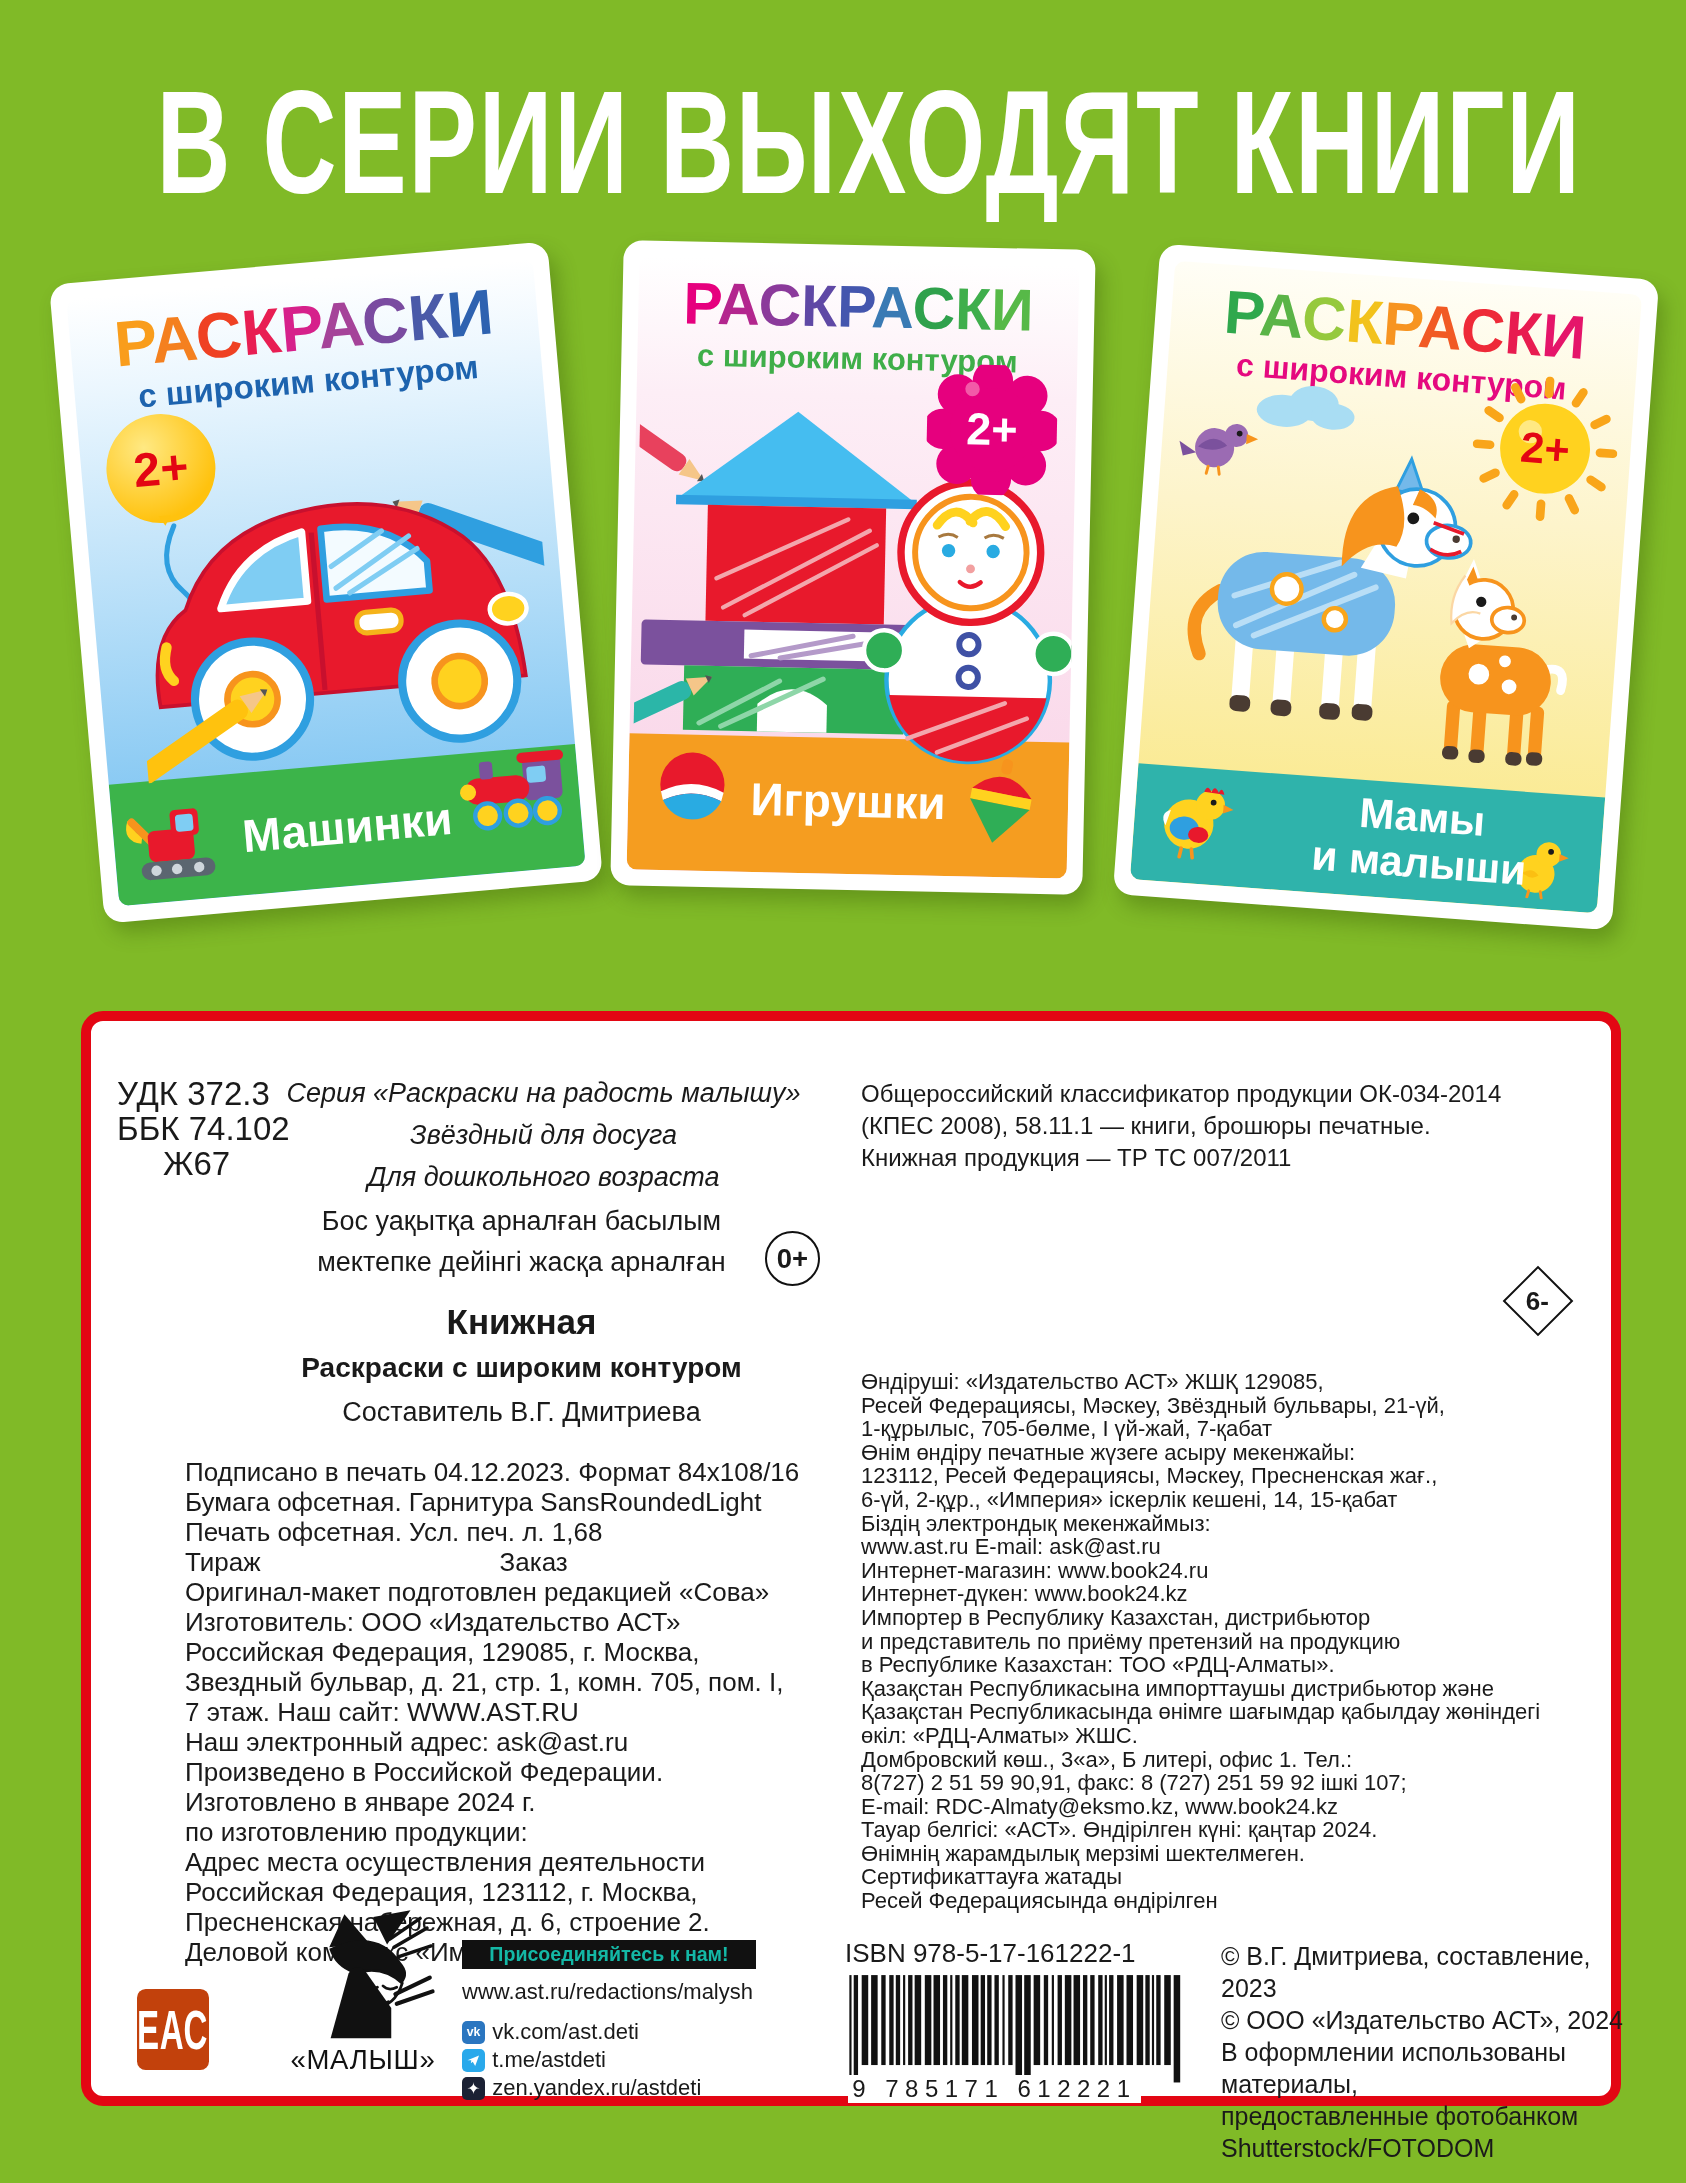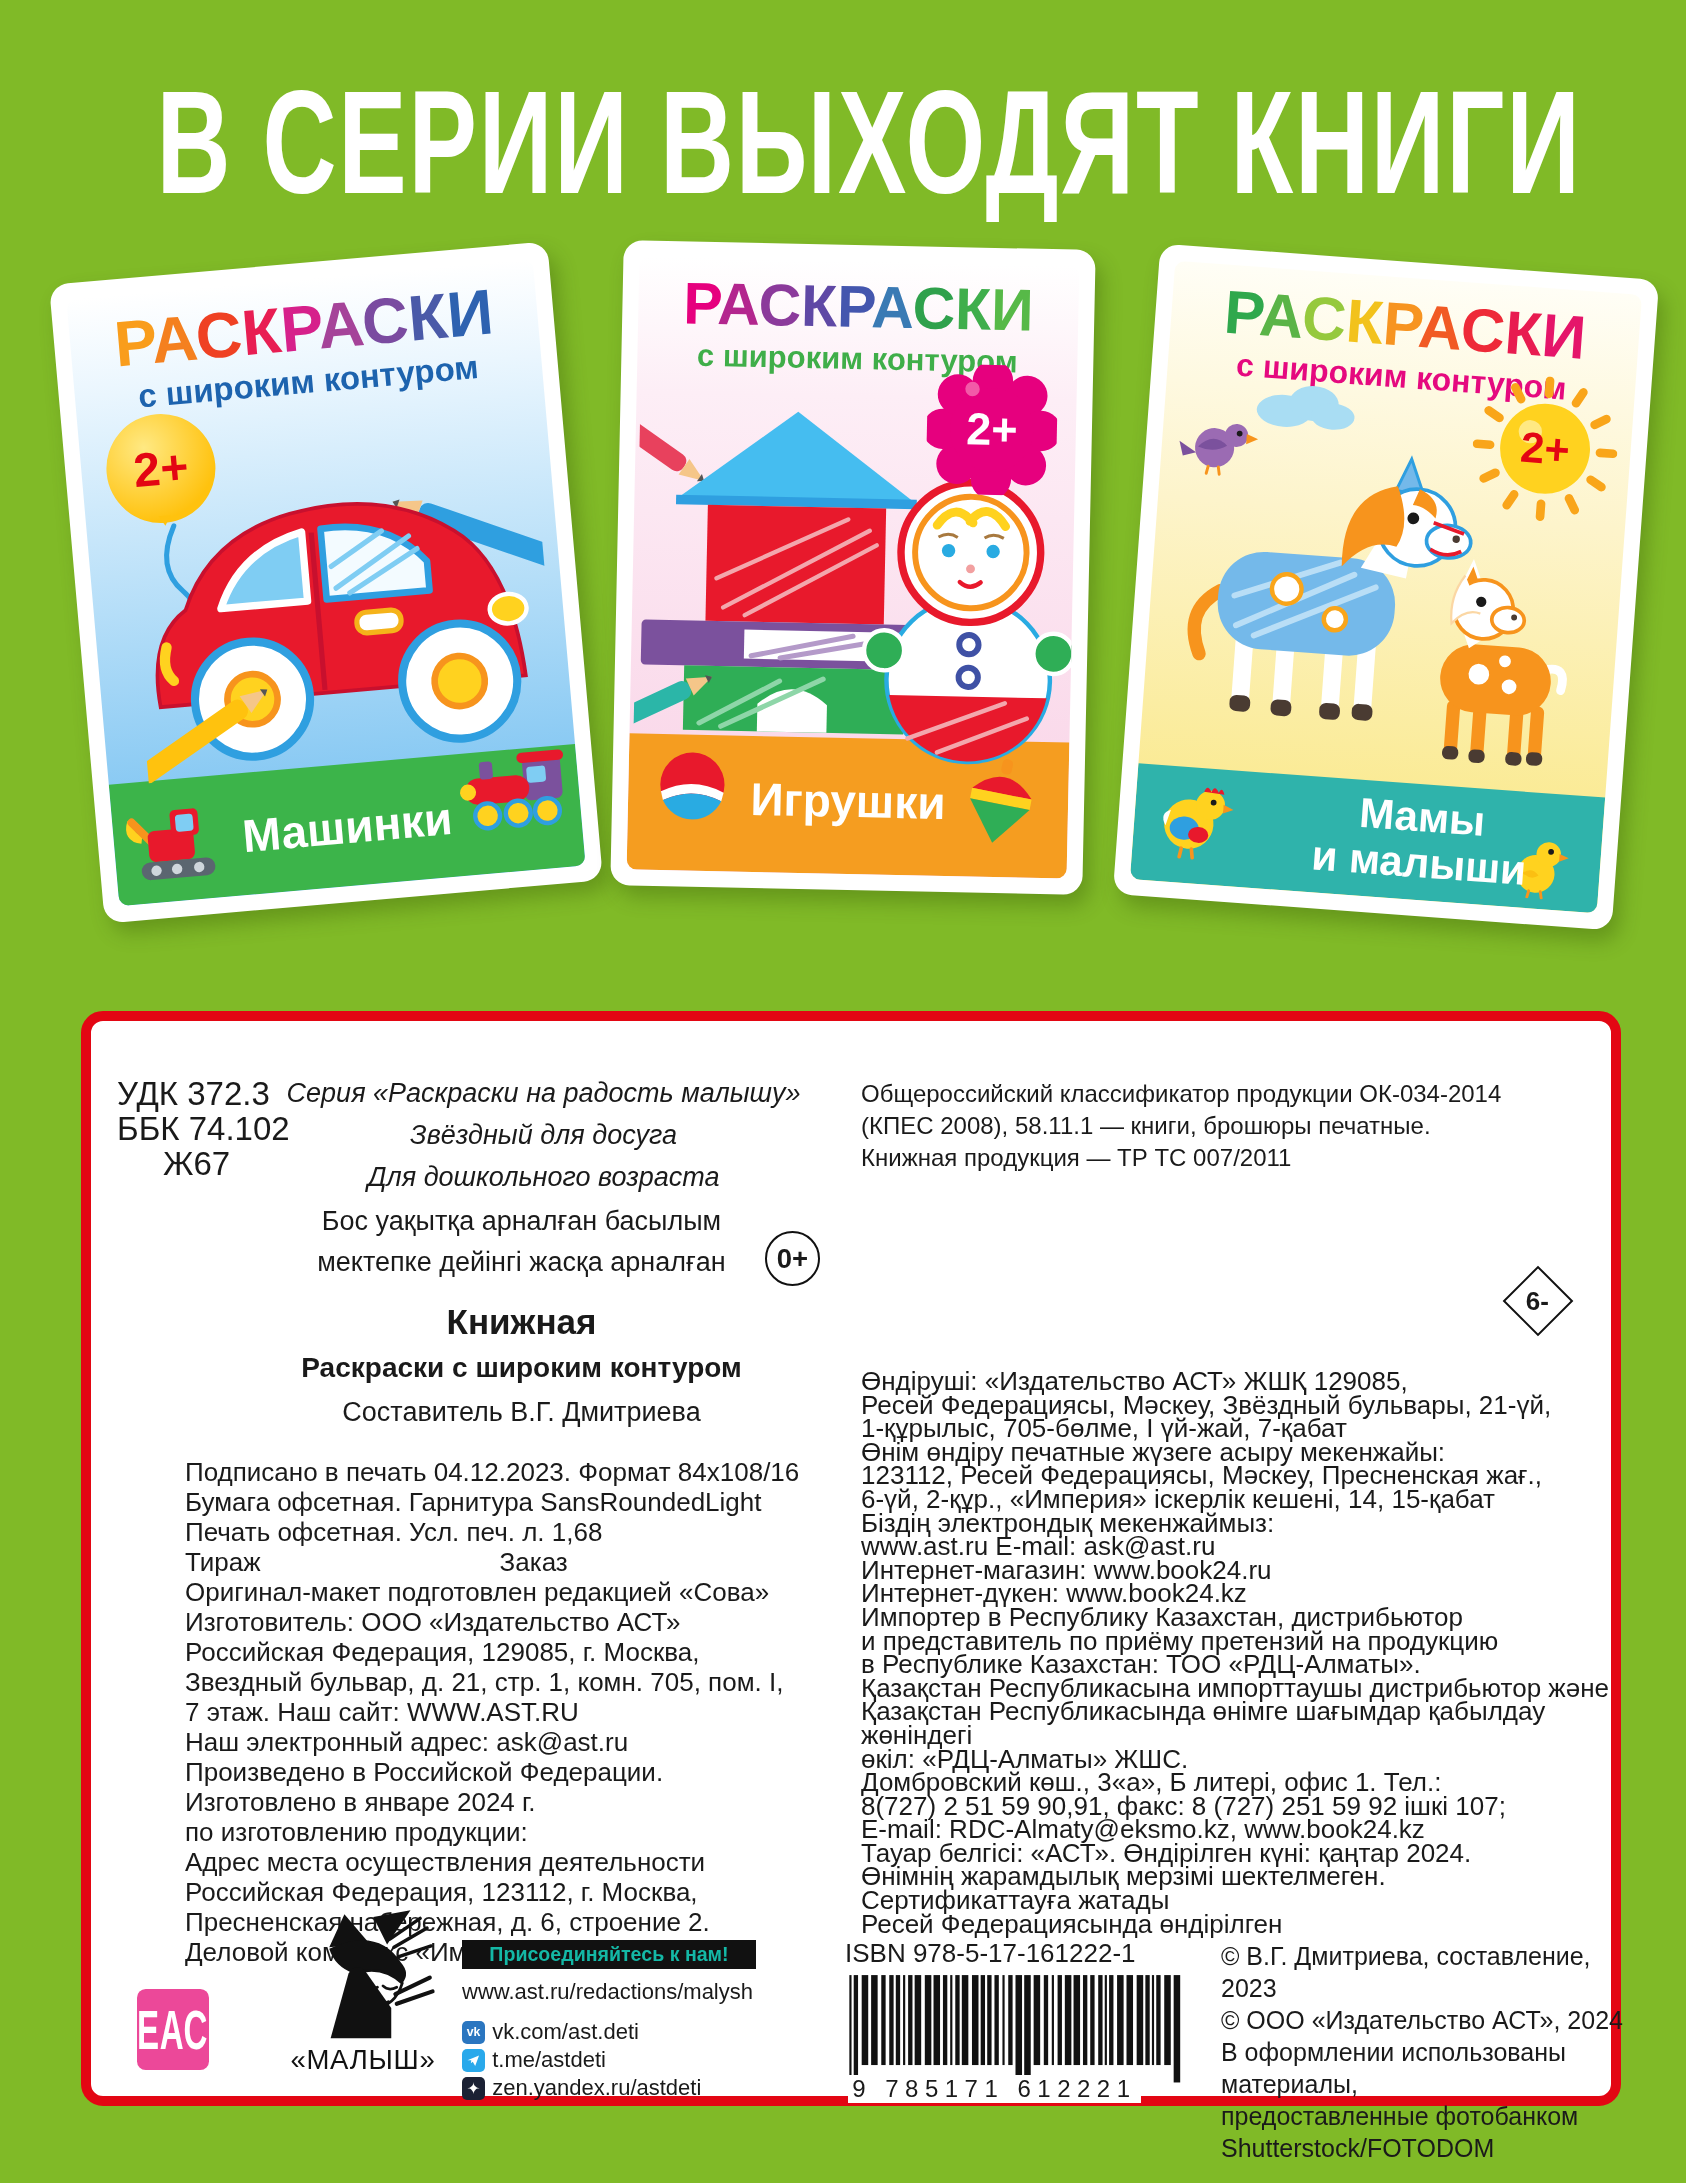--- a/index.html
+++ b/index.html
@@ -65,23 +65,23 @@
   .prod{margin-top:29px;margin-left:29px;font-size:26px;line-height:30px;}
   .tirazh-row span:last-child{margin-left:239px;}
   .badge-circle{position:absolute;left:674px;top:210px;width:51px;height:51px;border:2.9px solid #111;
         border-radius:50%;display:flex;align-items:center;justify-content:center;
         font-size:27.5px;font-weight:bold;}
   .badge-diamond{position:absolute;left:1422px;top:255px;width:46px;height:46px;border:2.9px solid #111;
         transform:rotate(45deg);display:flex;align-items:center;justify-content:center;}
   .badge-diamond span{transform:rotate(-45deg);font-size:26px;font-weight:bold;}
   .col-right{position:absolute;left:770px;top:57px;width:754px;}
   .classifier{font-size:24px;line-height:32px;}
-  .kzblock{margin-top:196px;font-size:26px;line-height:23.6px;}
+  .kzblock{margin-top:196px;font-size:22px;line-height:23.6px;}
   
-  .eac{position:absolute;left:46px;top:968px;width:72px;height:81px;background:#ec4899;
+  .eac{position:absolute;left:46px;top:968px;width:72px;height:81px;background:#c2410c;
        border-radius:8.7px;color:#fff;display:flex;align-items:center;justify-content:center;}
   .eac span{font-size:36px;font-weight:bold;transform:scale(.92,1.55);letter-spacing:0.7px;}
   .malysh{position:absolute;left:178px;top:885px;width:188px;text-align:center;}
   .malysh-text{font-size:27.5px;font-weight:normal;letter-spacing:0.7px;color:#111;margin-top:1.4px;}
   .join{position:absolute;left:371px;top:919px;width:290px;}
   .join-title{background:#111;color:#14b8a6;width:294px;height:29px;display:flex;align-items:center;
        justify-content:center;font-size:19.6px;font-weight:bold;}
   .join-url{font-size:22px;margin-top:10px;margin-bottom:13px;}
   .soc-row{display:flex;align-items:center;gap:7.2px;height:28px;font-size:22px;}
   .soc-ic{width:23px;height:23px;border-radius:5px;display:flex;align-items:center;justify-content:center;flex:0 0 23px;}

